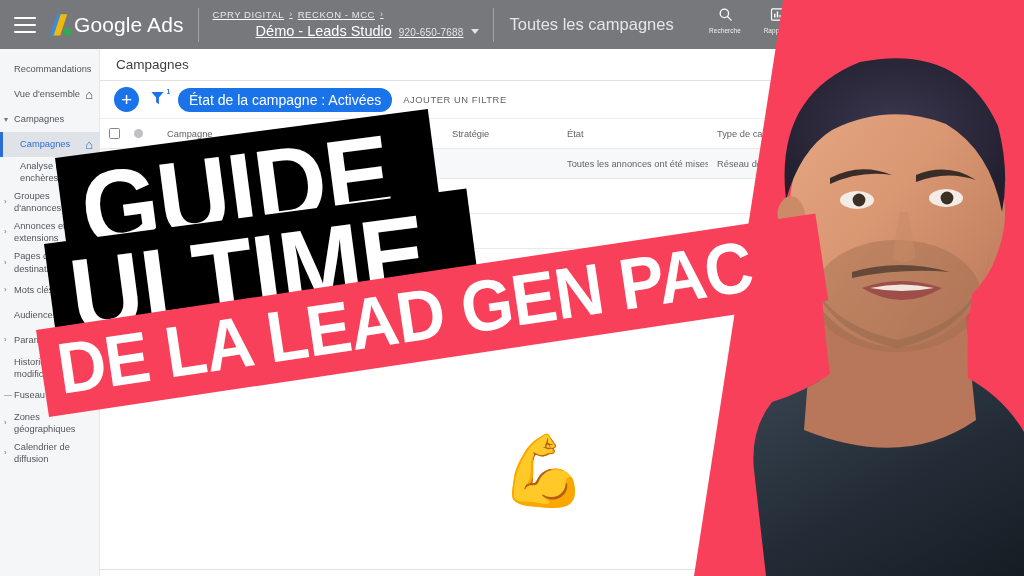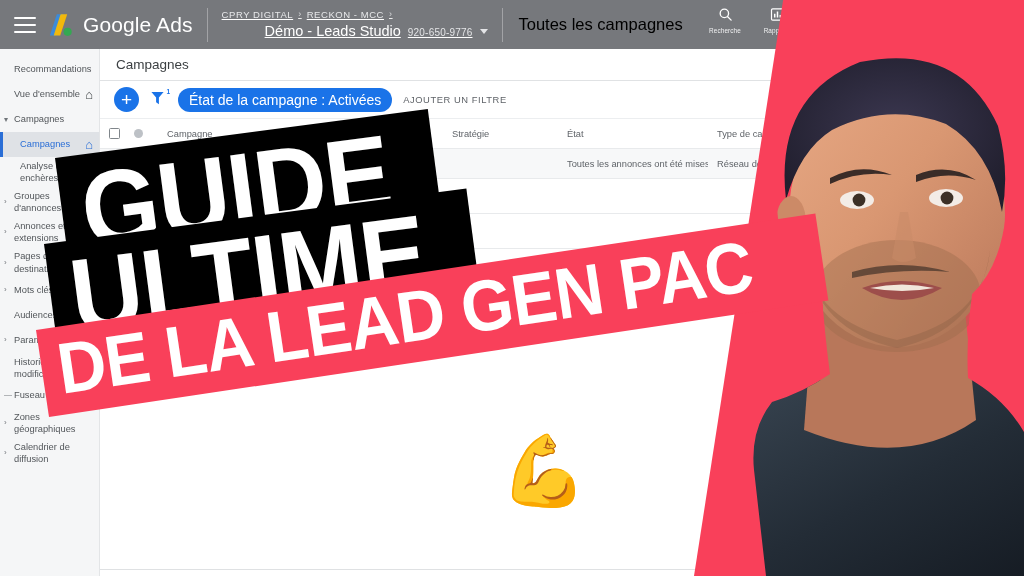--- a/index.html
+++ b/index.html
@@ -30,21 +30,21 @@
     display: flex; align-items: center;
     color: #fff;
   }
   .hamburger {
     width: 22px; height: 16px; margin-left: 14px; margin-right: 12px;
     display: flex; flex-direction: column; justify-content: space-between;
     cursor: pointer;
   }
   .hamburger span { display:block; height: 2px; background: #fff; border-radius: 1px; }
 
-  .ads-logo { display: flex; align-items: center; gap: 9px; }
+  .ads-logo { display: flex; align-items: center; }
   .ads-mark { width: 26px; height: 26px; position: relative; }
   .ads-wordmark {
     font-size: 21px; font-weight: 400; letter-spacing: .1px; color: #fff;
     font-family: "Liberation Sans", sans-serif;
   }
 
   .topdiv {
     width: 1px; height: 34px; background: rgba(255,255,255,.32);
     margin: 0 14px;
   }
@@ -60,21 +60,21 @@
   }
   .crumb-acct { font-size: 14.5px; color: #fff; font-weight: 400; }
   .crumb-id { font-size: 10px; color: #e4e5e7; letter-spacing: .2px; }
   .crumb-caret {
     width: 0; height: 0; border-left: 4px solid transparent;
     border-right: 4px solid transparent; border-top: 5px solid #e4e5e7;
     position: relative; top: -2px;
   }
 
   .page-title-top {
-    font-size: 16.5px; color: #000000; margin-left: 2px; white-space: nowrap;
+    font-size: 16.5px; color: #e5e5e5; margin-left: 2px; white-space: nowrap;
   }
 
   .top-actions {
     margin-left: auto; display: flex; align-items: flex-start; height: 49px;
     padding-top: 5px;
   }
   .ta {
     width: 52px; display: flex; flex-direction: column; align-items: center;
     gap: 3px; cursor: pointer; position: relative;
   }
@@ -291,21 +291,21 @@
 
       <div class="crumbs">
         <div class="crumb-row1">
           <span>CPRY DIGITAL</span>
           <span class="sep">›</span>
           <span>RECKON - MCC</span>
           <span class="sep">›</span>
         </div>
         <div class="crumb-row2">
           <span class="crumb-acct">Démo - Leads Studio</span>
-          <span class="crumb-id">920-650-9776</span>
+          <span class="crumb-id">920-650-7688</span>
           <span class="crumb-caret"></span>
         </div>
       </div>
 
       <div class="topdiv"></div>
 
       <div class="page-title-top">Toutes les campagnes</div>
 
       <div class="top-actions">
 

